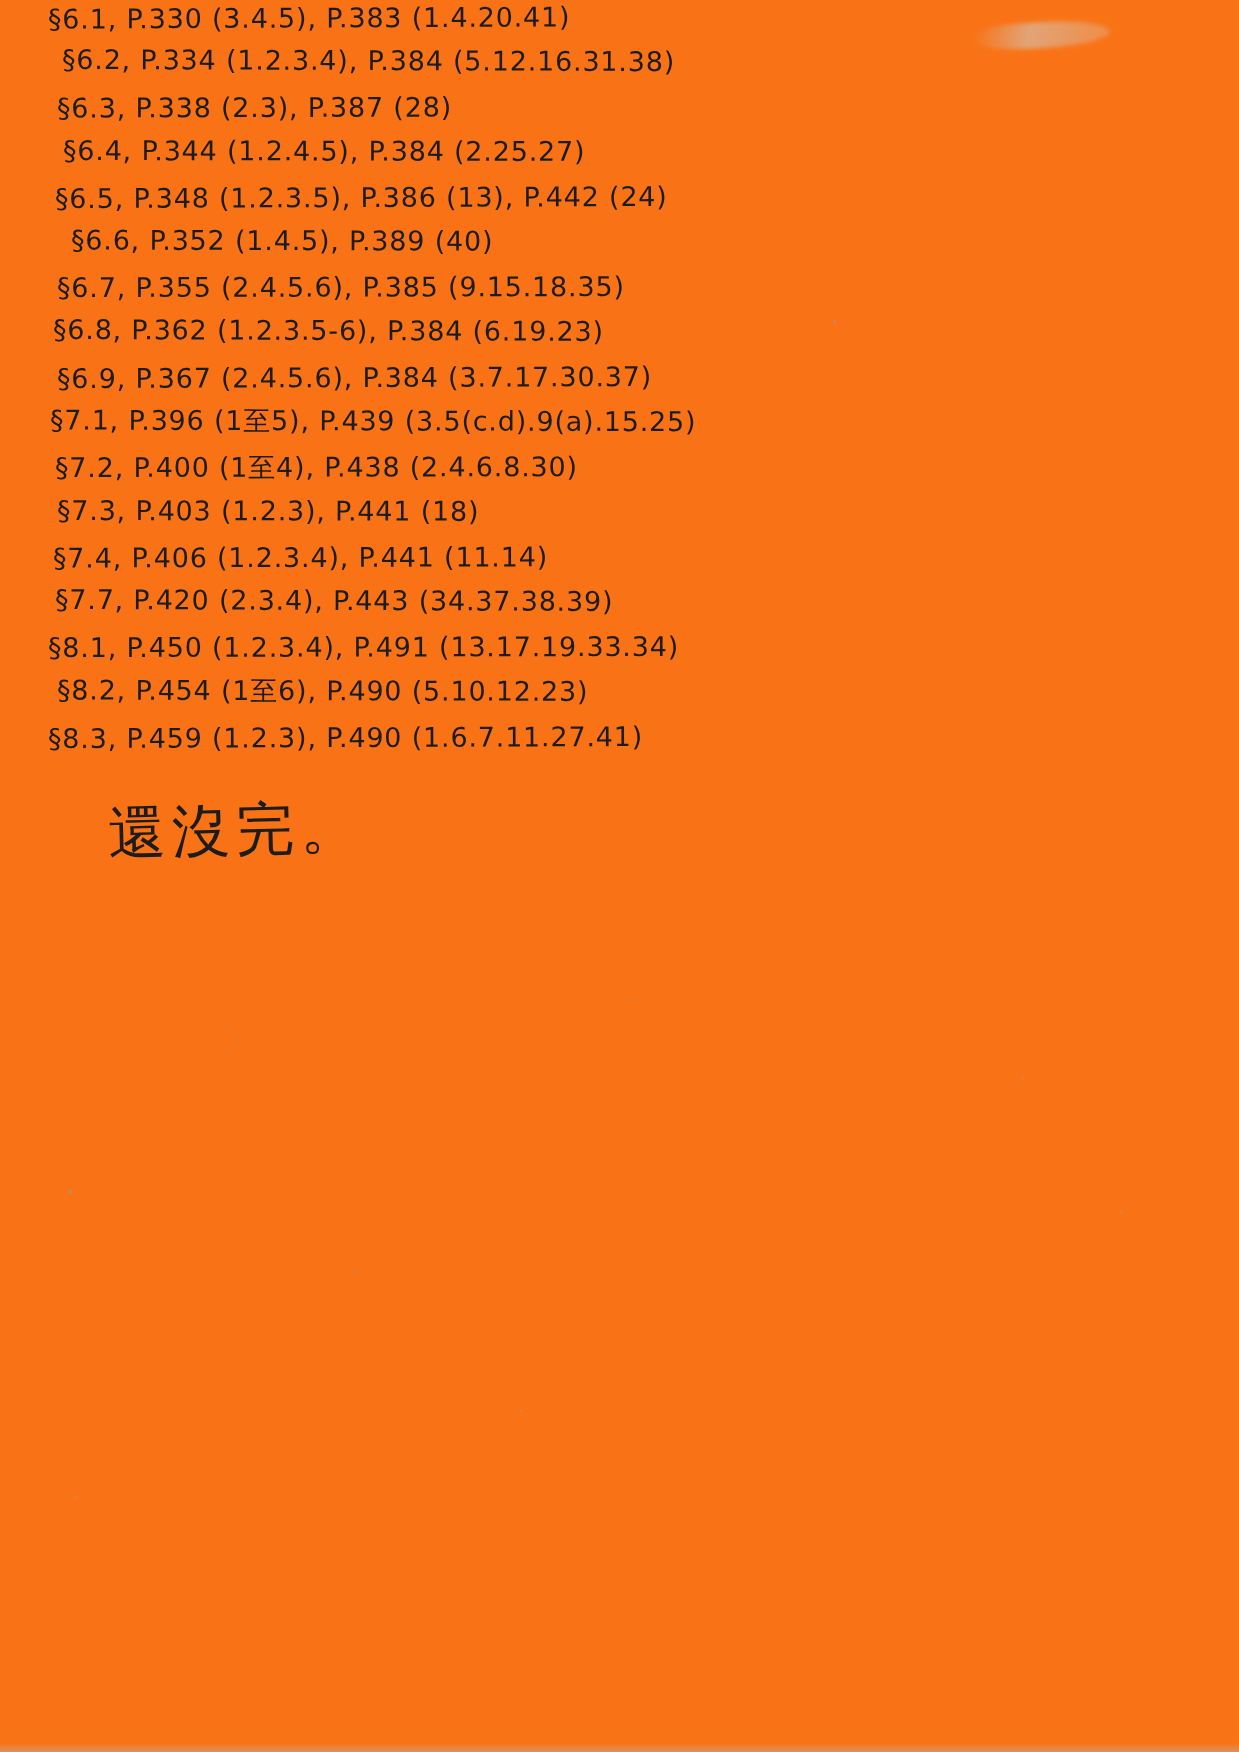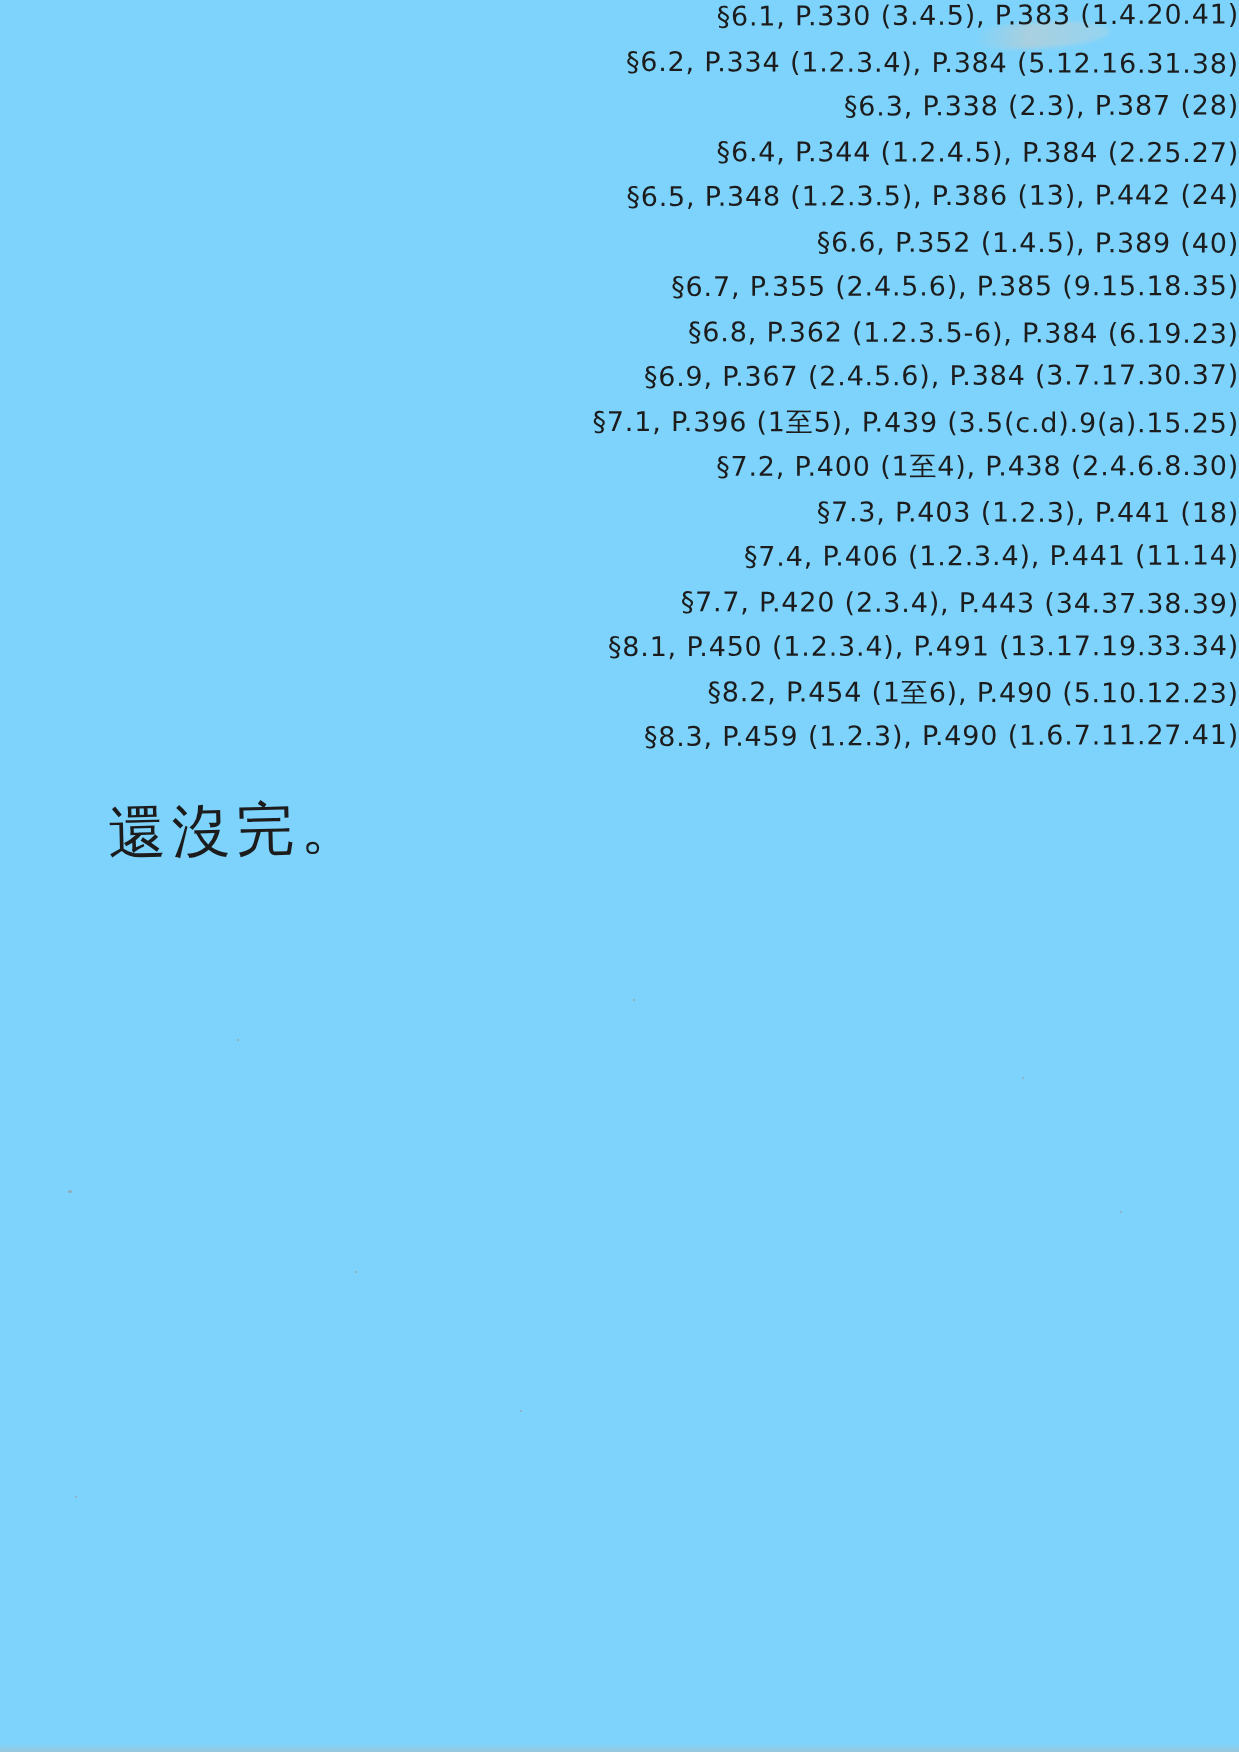--- a/index.html
+++ b/index.html
@@ -99,21 +99,21 @@
     font-size: 58px;
     color: #1c1c1c;
     letter-spacing: 6px;
     transform: rotate(-1.5deg);
     font-family: "DejaVu Sans", sans-serif;
   }
 </style>
 </head>
 <body style="background: rgb(253, 253, 252);">
 
-<div class="page" style="background: #7dd3fc; text-align: right;">
+<div class="page" style="background: #f97316;">
 
   <div class="artifact-top-right"></div>
 
   <div class="lines" id="lines-container">
       <div class="note-line" style="color: rgb(28, 28, 28);">§6.1, P.330 (3.4.5), P.383 (1.4.20.41)</div>
       <div class="note-line" style="color: rgb(28, 28, 28);">§6.2, P.334 (1.2.3.4), P.384 (5.12.16.31.38)</div>
       <div class="note-line" style="color: rgb(28, 28, 28);">§6.3, P.338 (2.3), P.387 (28)</div>
       <div class="note-line" style="color: rgb(28, 28, 28);">§6.4, P.344 (1.2.4.5), P.384 (2.25.27)</div>
       <div class="note-line" style="color: rgb(28, 28, 28);">§6.5, P.348 (1.2.3.5), P.386 (13), P.442 (24)</div>
       <div class="note-line" style="color: rgb(28, 28, 28);">§6.6, P.352 (1.4.5), P.389 (40)</div>

